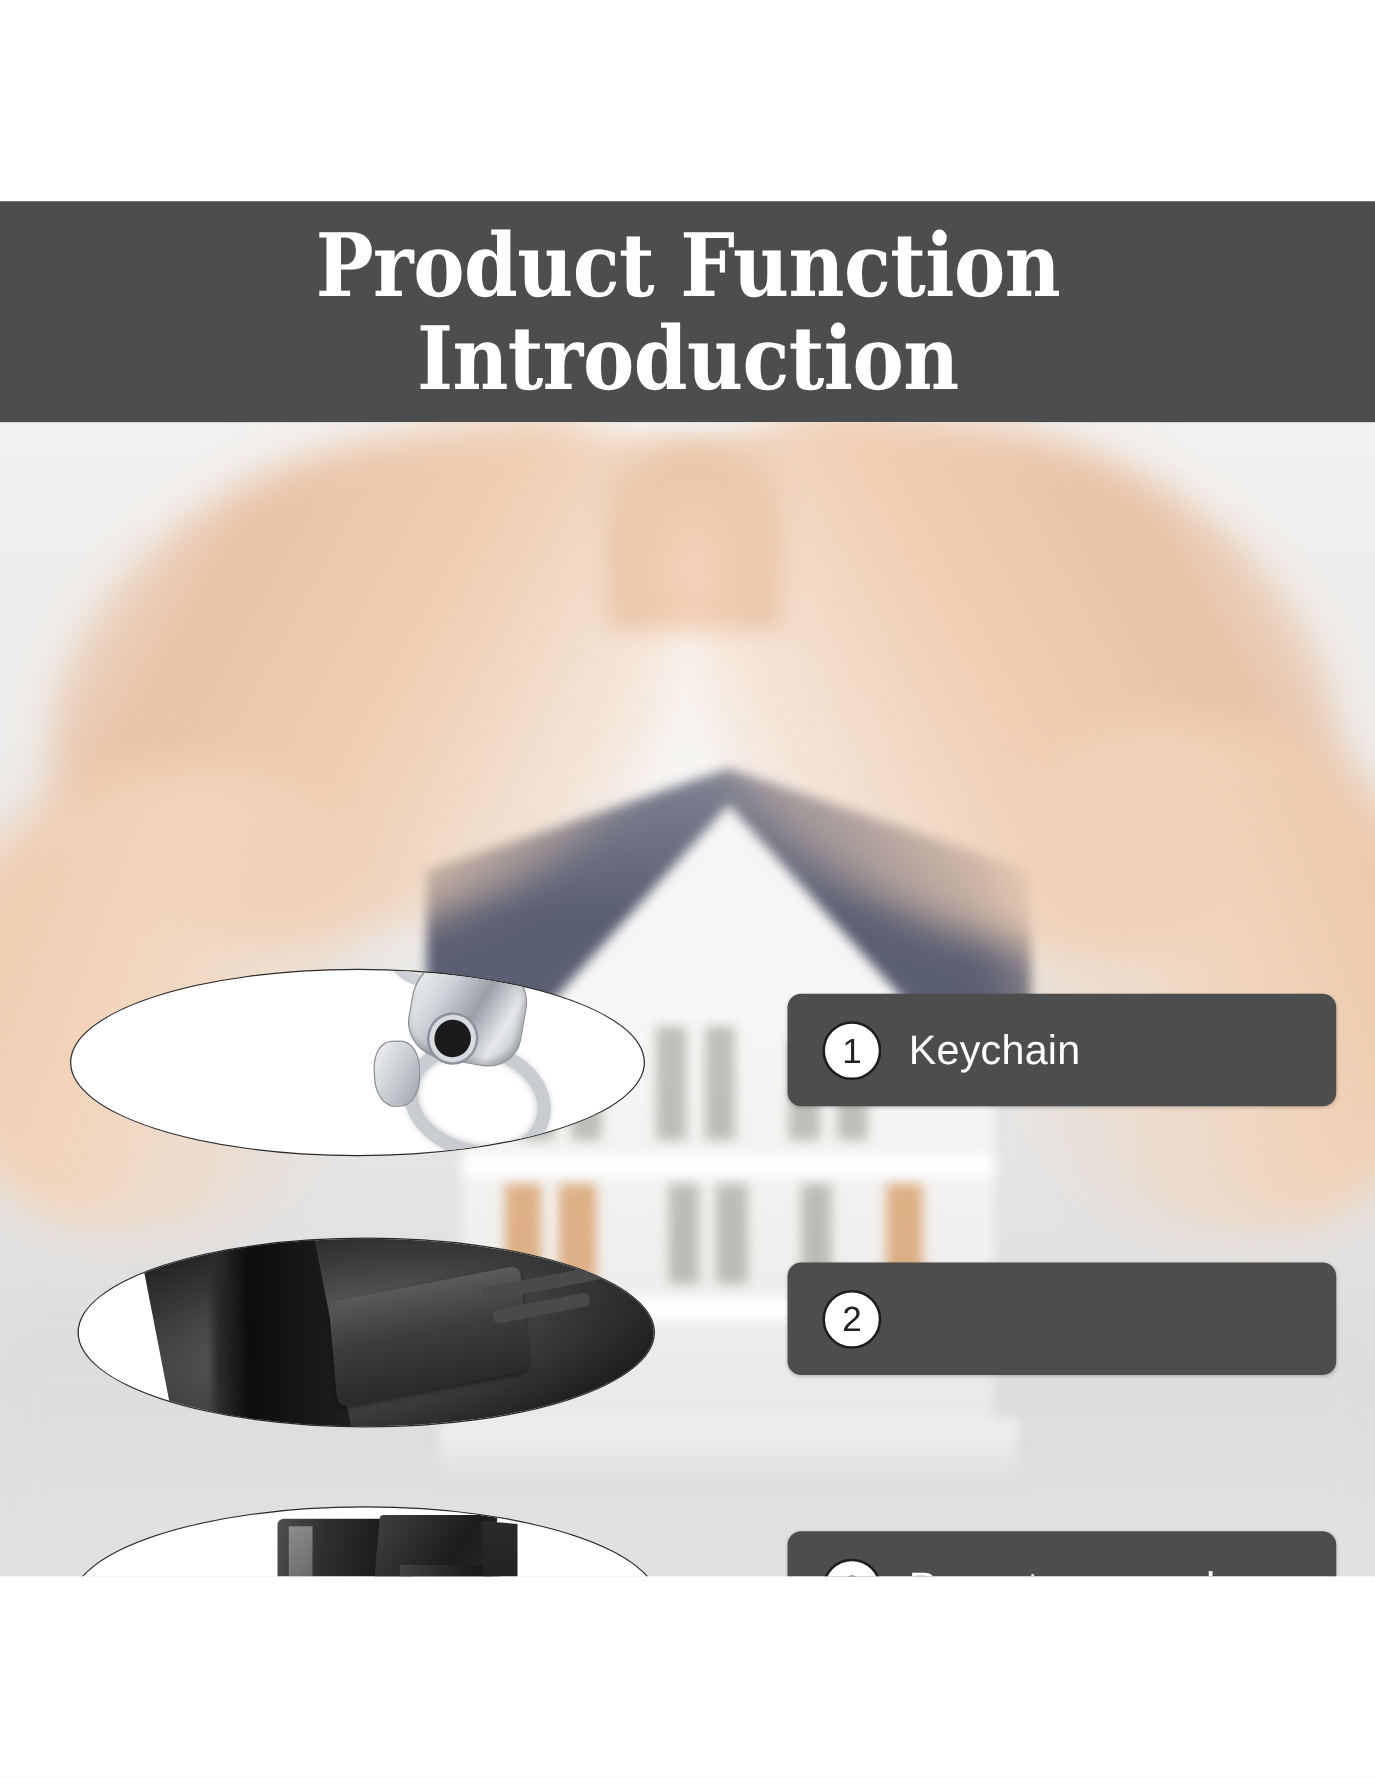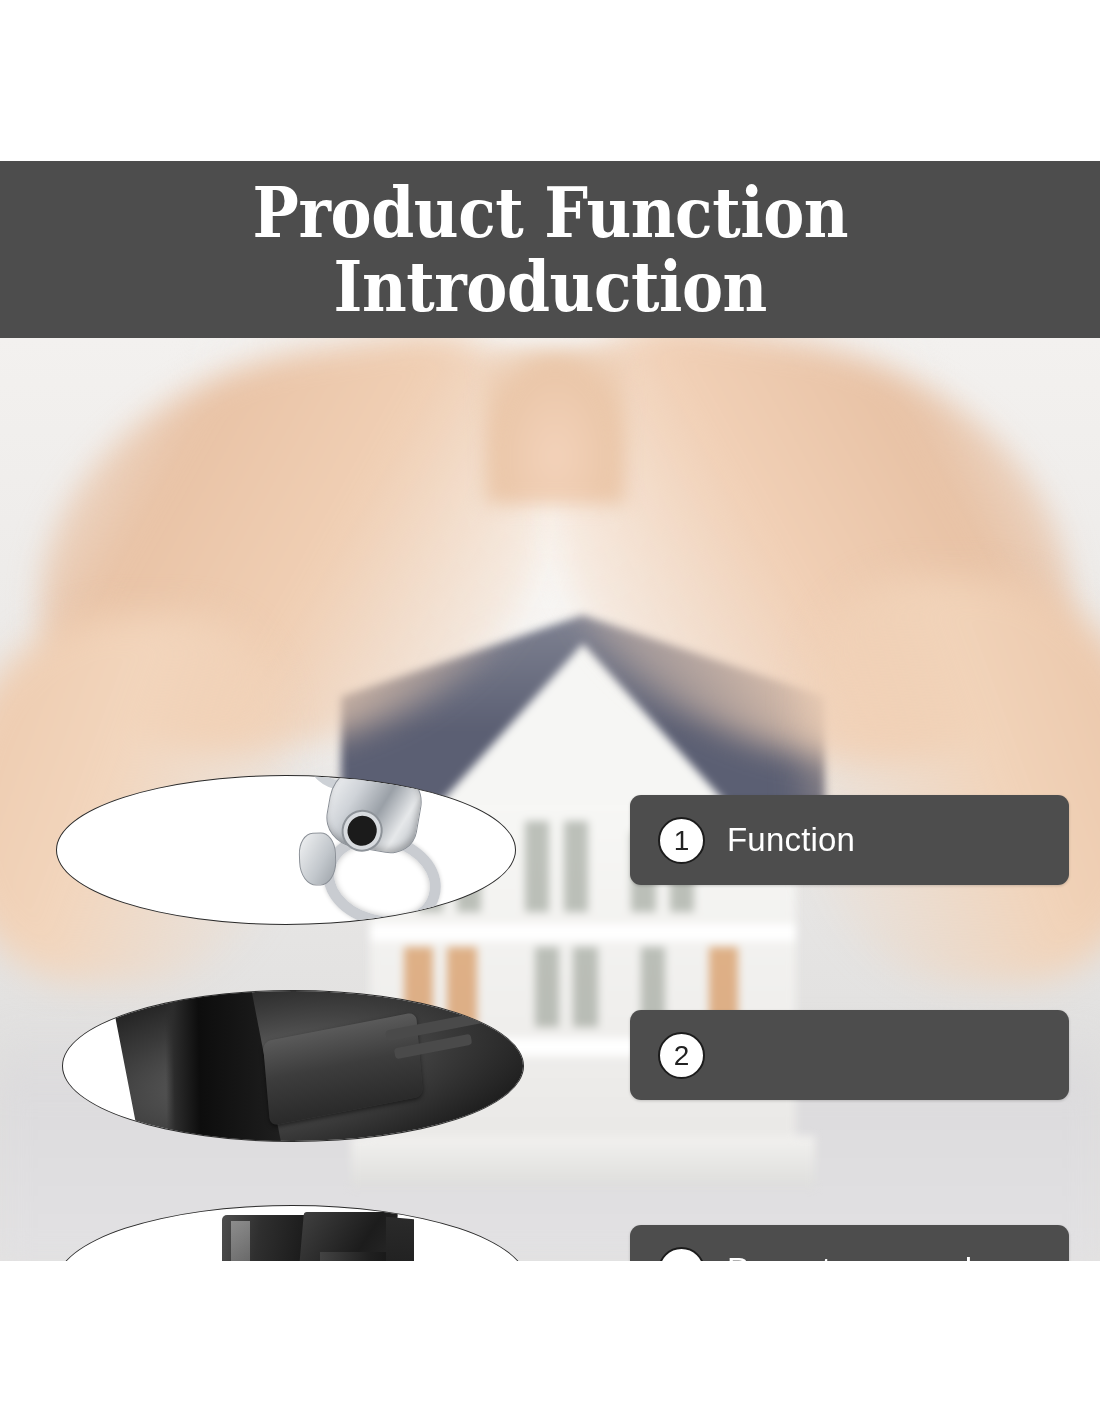--- a/index.html
+++ b/index.html
@@ -393,21 +393,21 @@
         <div class="nozzle-step"></div>
         <div class="nozzle-right"></div>
         <div class="nozzle-fin"></div>
 
         <div class="nozzle-gloss"></div>
       </div>
     </div>
 
     <div class="label-bar lb1">
       <div class="num-circle">1</div>
-      <div class="label-text">Function</div>
+      <div class="label-text">Keychain</div>
     </div>
 
     <div class="label-bar lb2">
       <div class="num-circle">2</div>
     </div>
 
     <div class="label-bar lb3">
       <div class="num-circle">3</div>
       <div class="label-text">Press type nozzle</div>
     </div>

